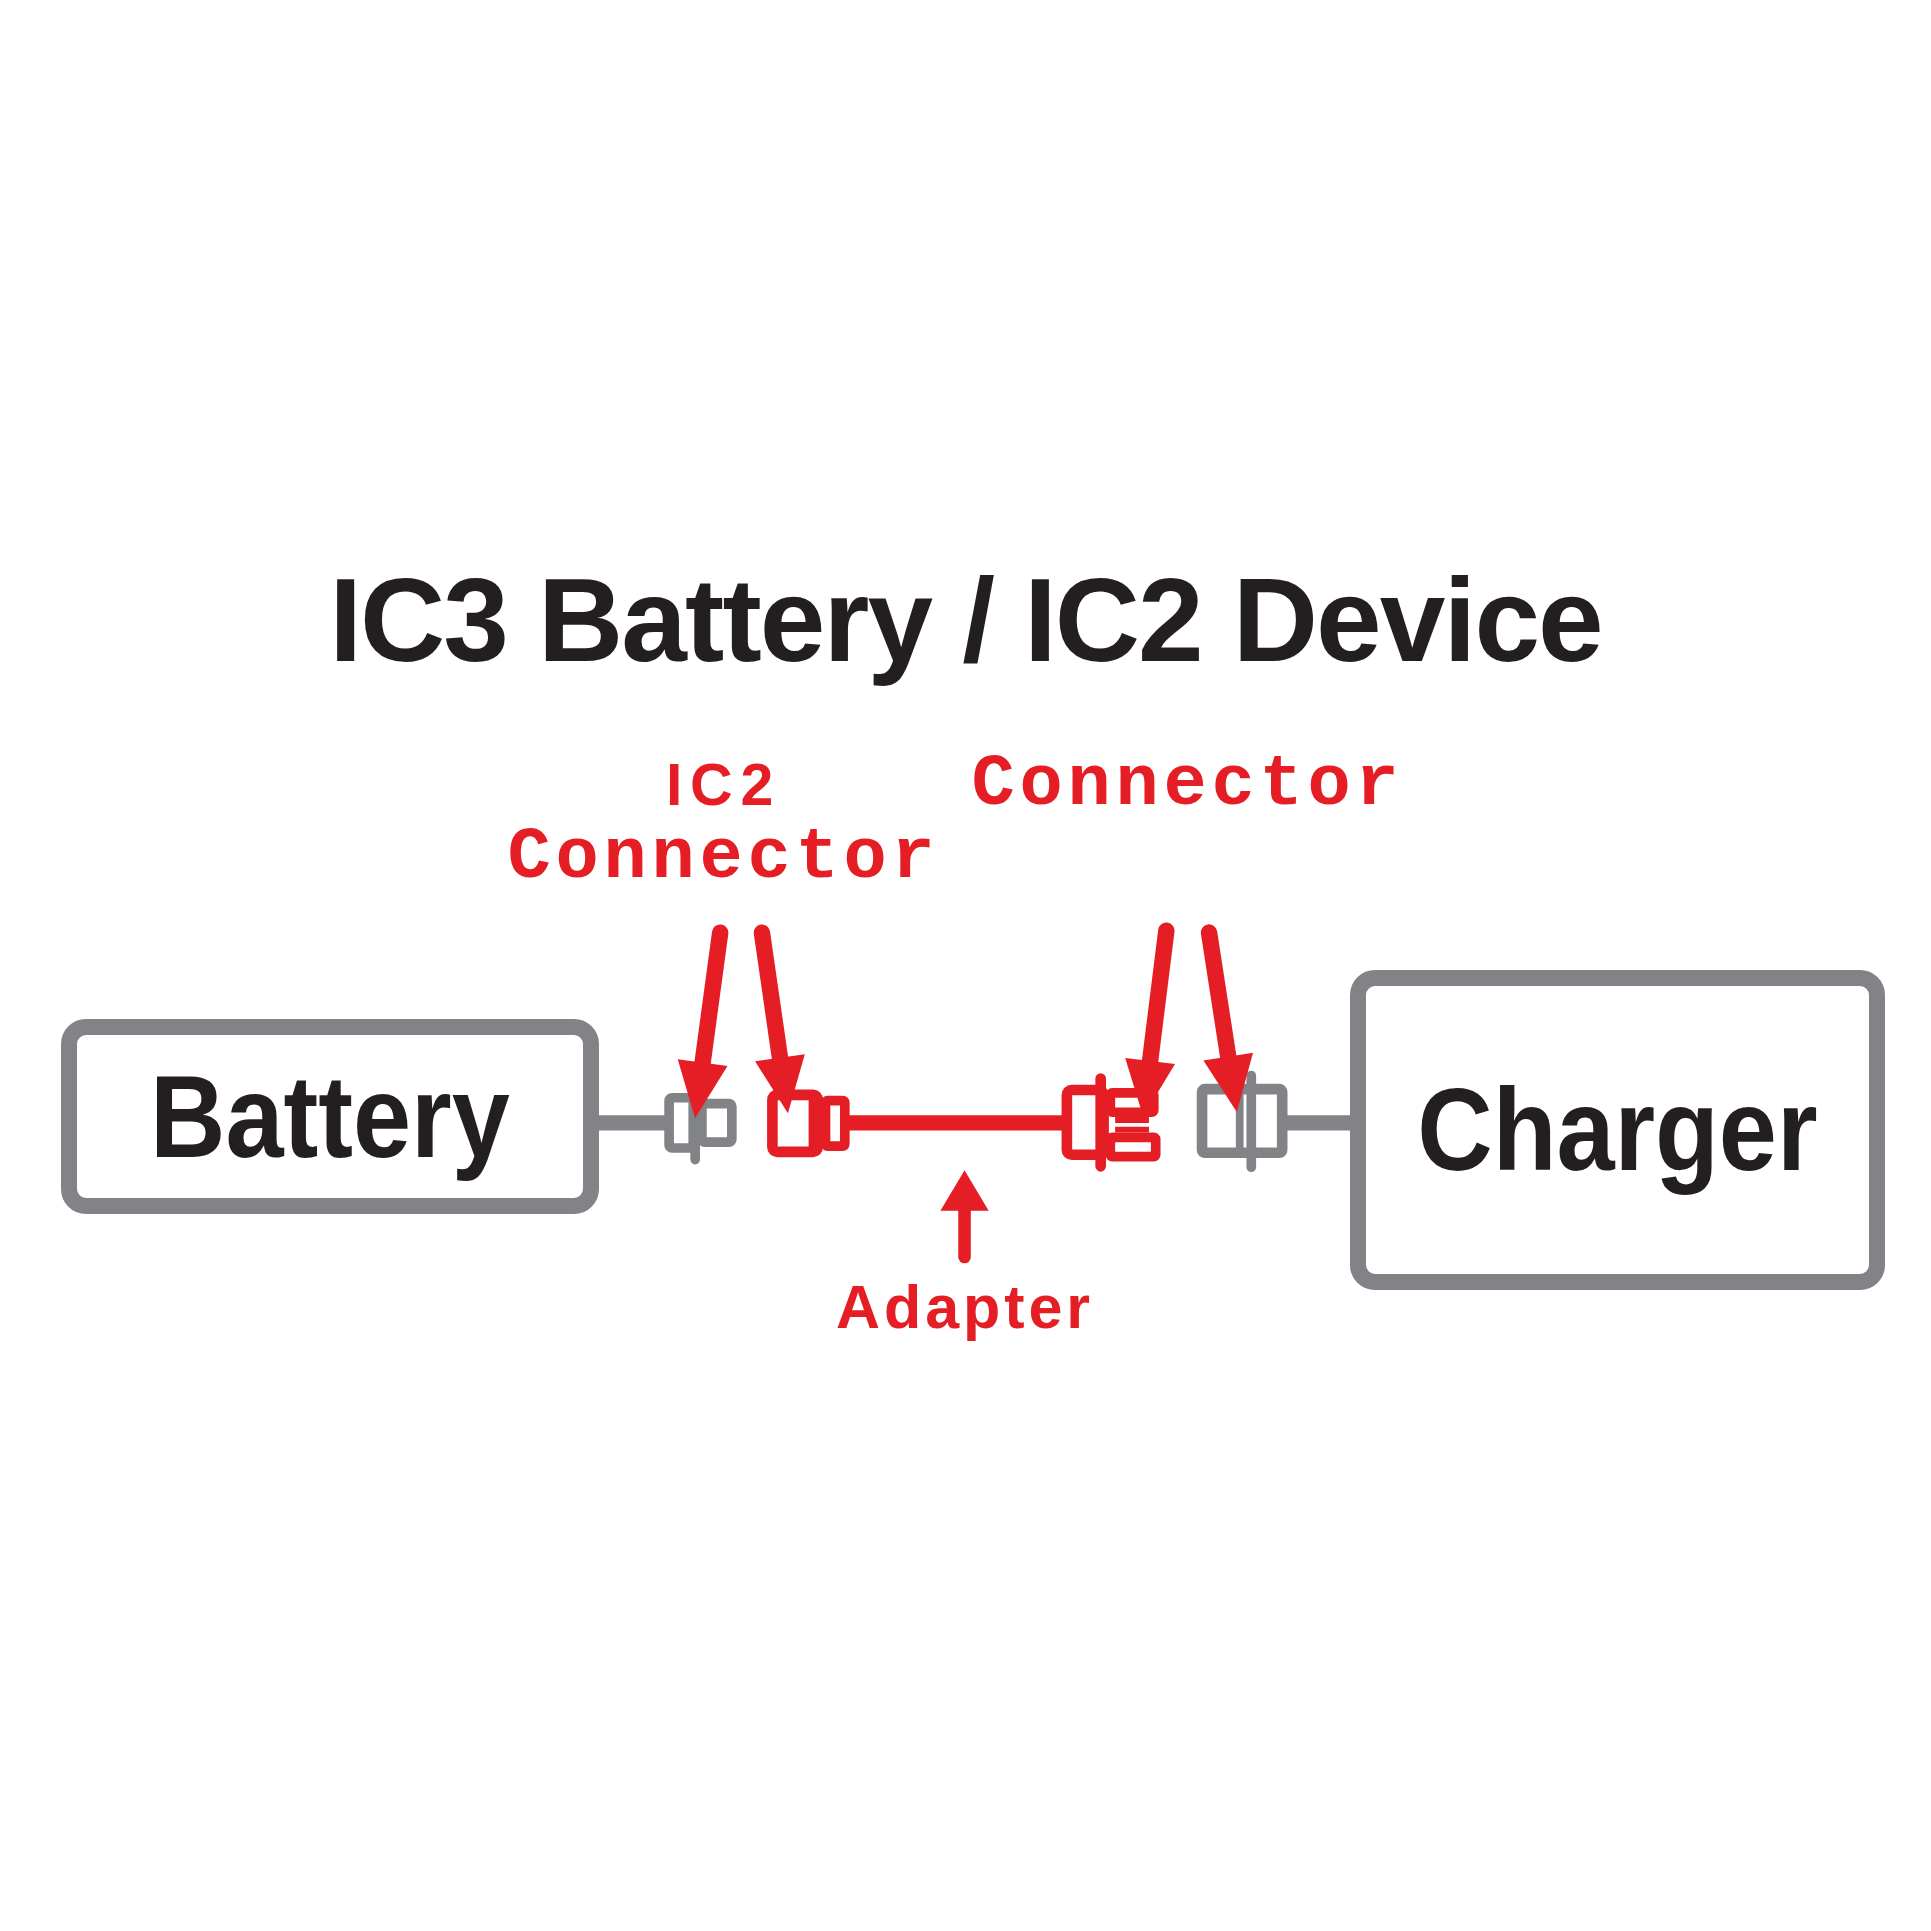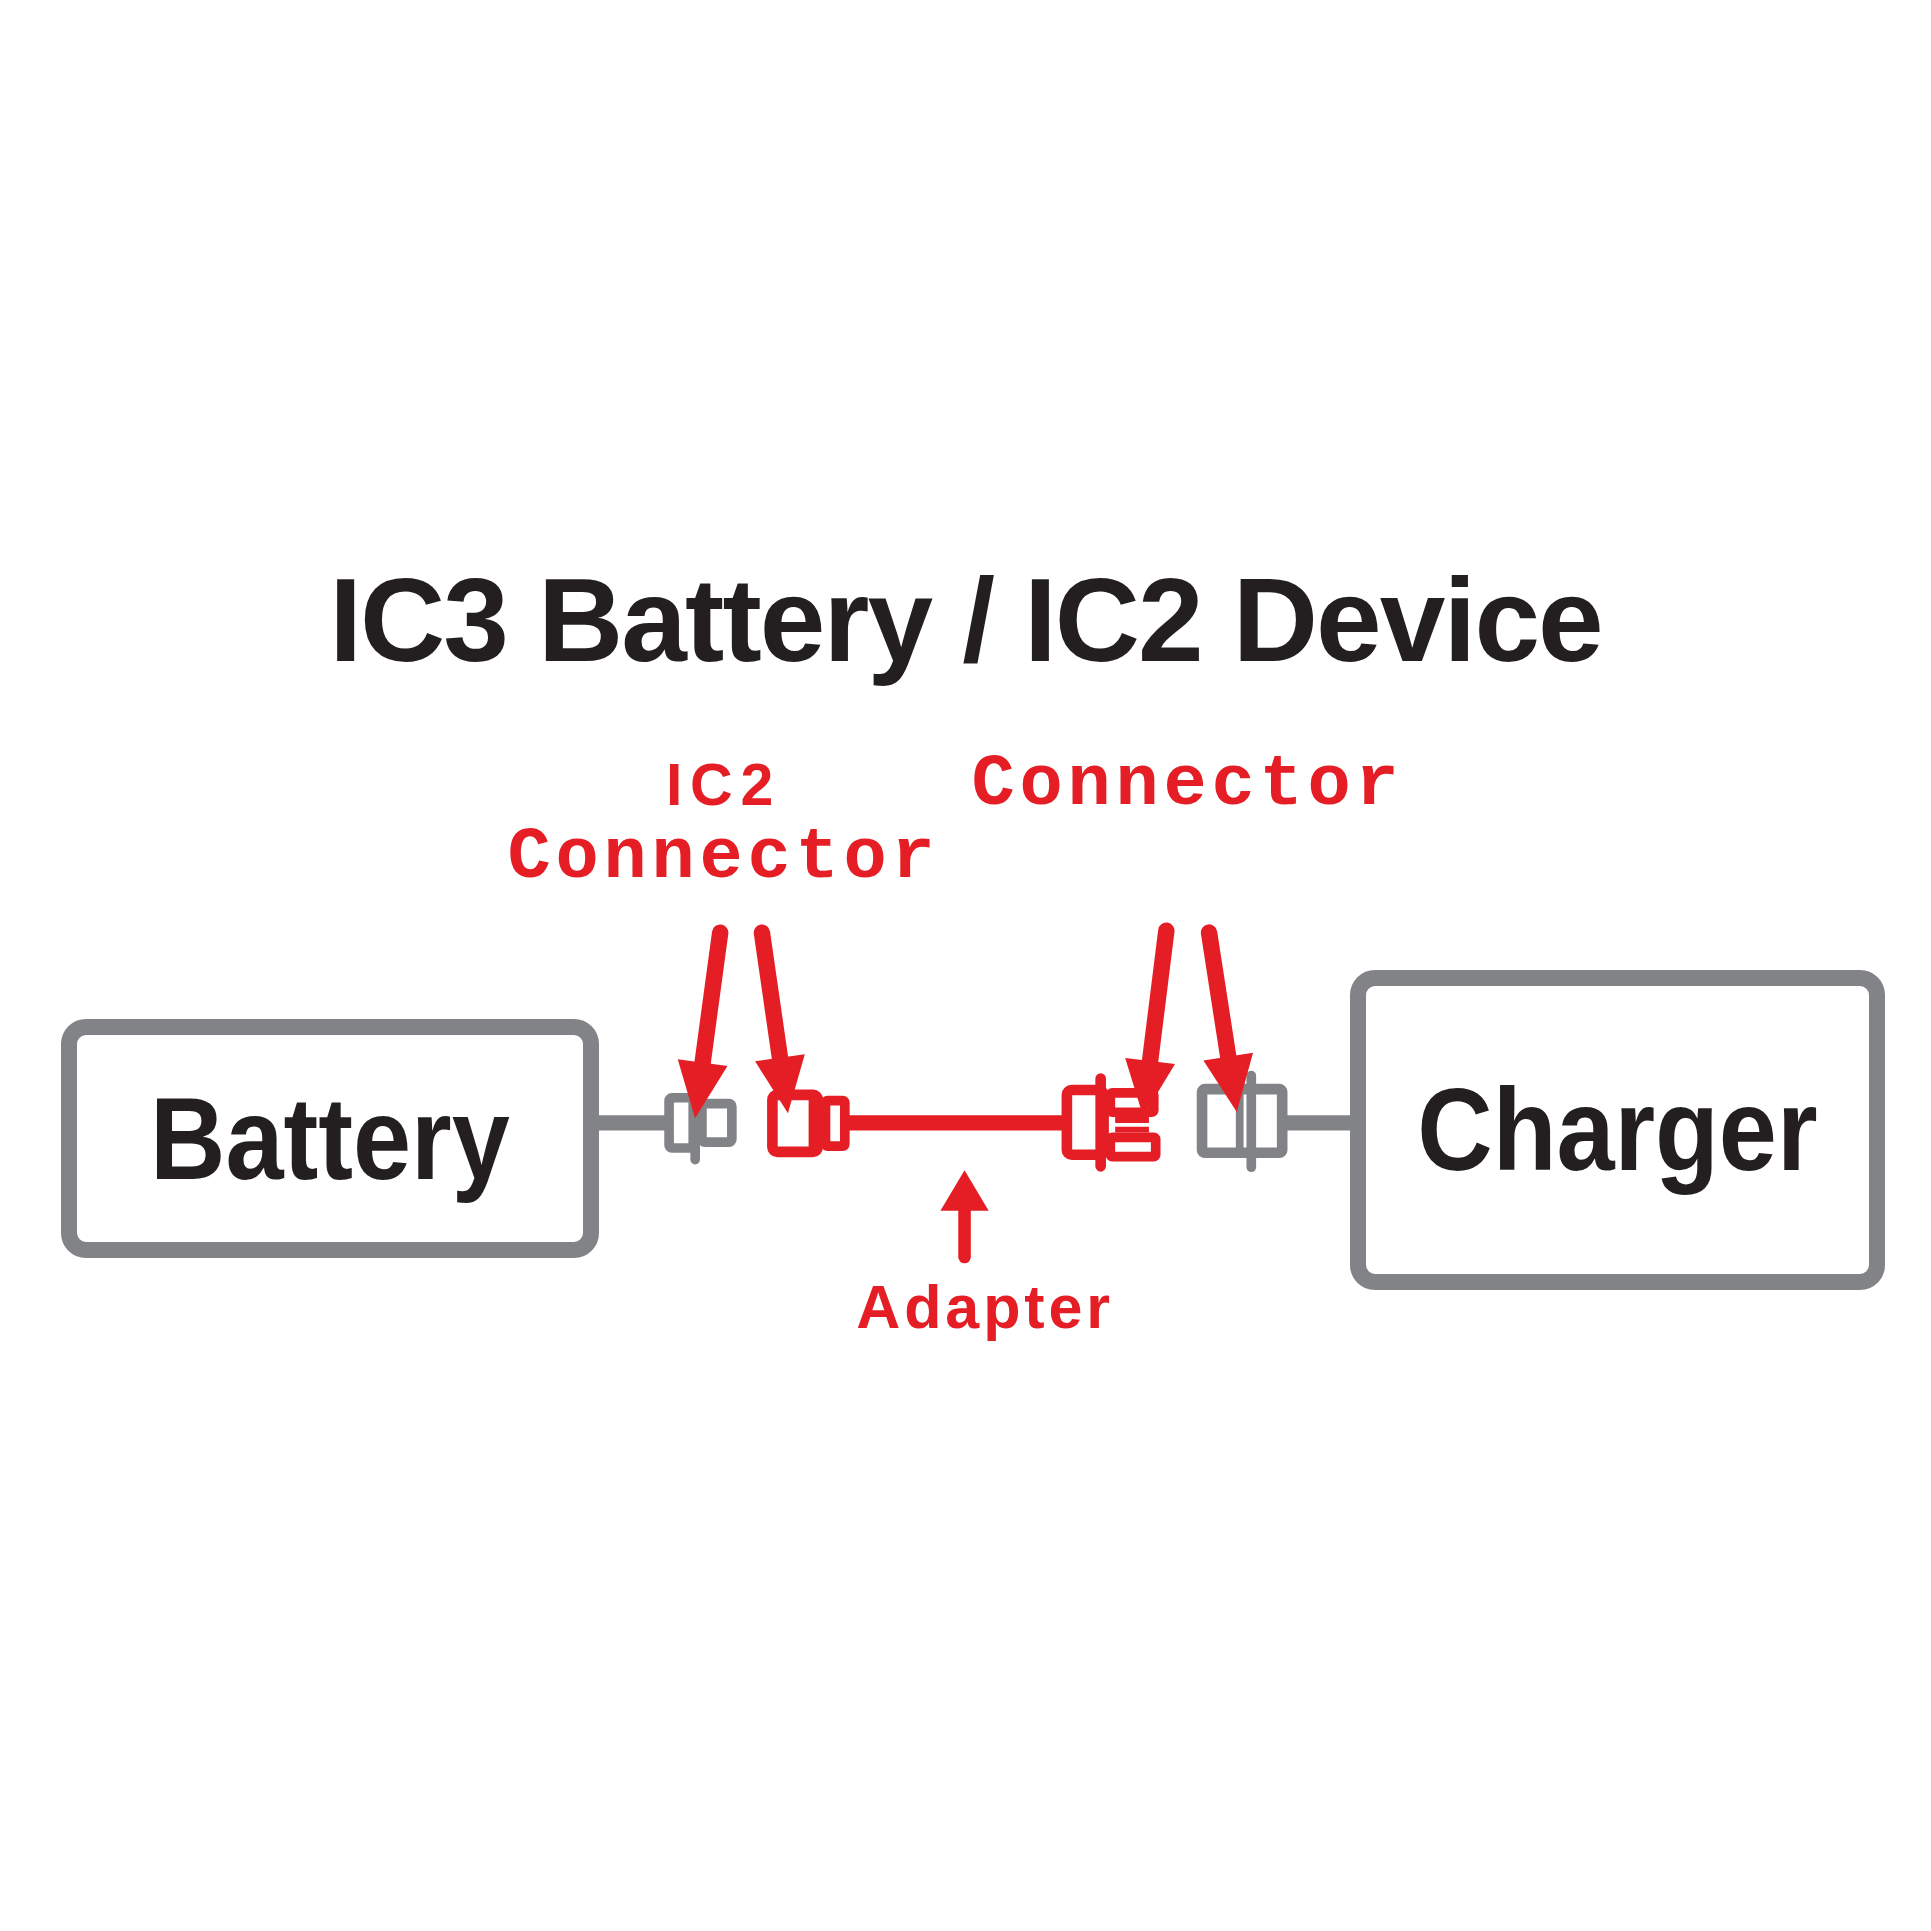--- a/index.html
+++ b/index.html
@@ -38,31 +38,31 @@
   .ic3-block{left:898px;top:749px;}
 
   .node-box{
     position:absolute;
     background:#fff;
     border:16.4px solid var(--gray);
     border-radius:25px;
     display:flex;align-items:center;justify-content:center;
     box-sizing:border-box;
   }
-  .battery-box{left:61px;top:1019px;width:538px;height:239px;}
+  .battery-box{left:61px;top:1019px;width:538px;height:195px;}
   .charger-box{left:1350px;top:970px;width:535px;height:320px;}
   .node-label{
     font-size:116px;font-weight:700;color:var(--black);
     transform:scaleX(0.9);transform-origin:center;
     white-space:nowrap;
   }
 
   .adapter-label{
-    position:absolute;left:728px;top:1272px;width:386px;
-    text-align:right;color:var(--red);
+    position:absolute;left:772px;top:1272px;width:386px;
+    text-align:center;color:var(--red);
     font-size:61px;font-weight:700;letter-spacing:3.9px;
     white-space:nowrap;
   }
 </style>
 </head>
 <body>
 
 <div class="canvas">
 
   <svg class="gfx" viewBox="0 0 2000 2000">

